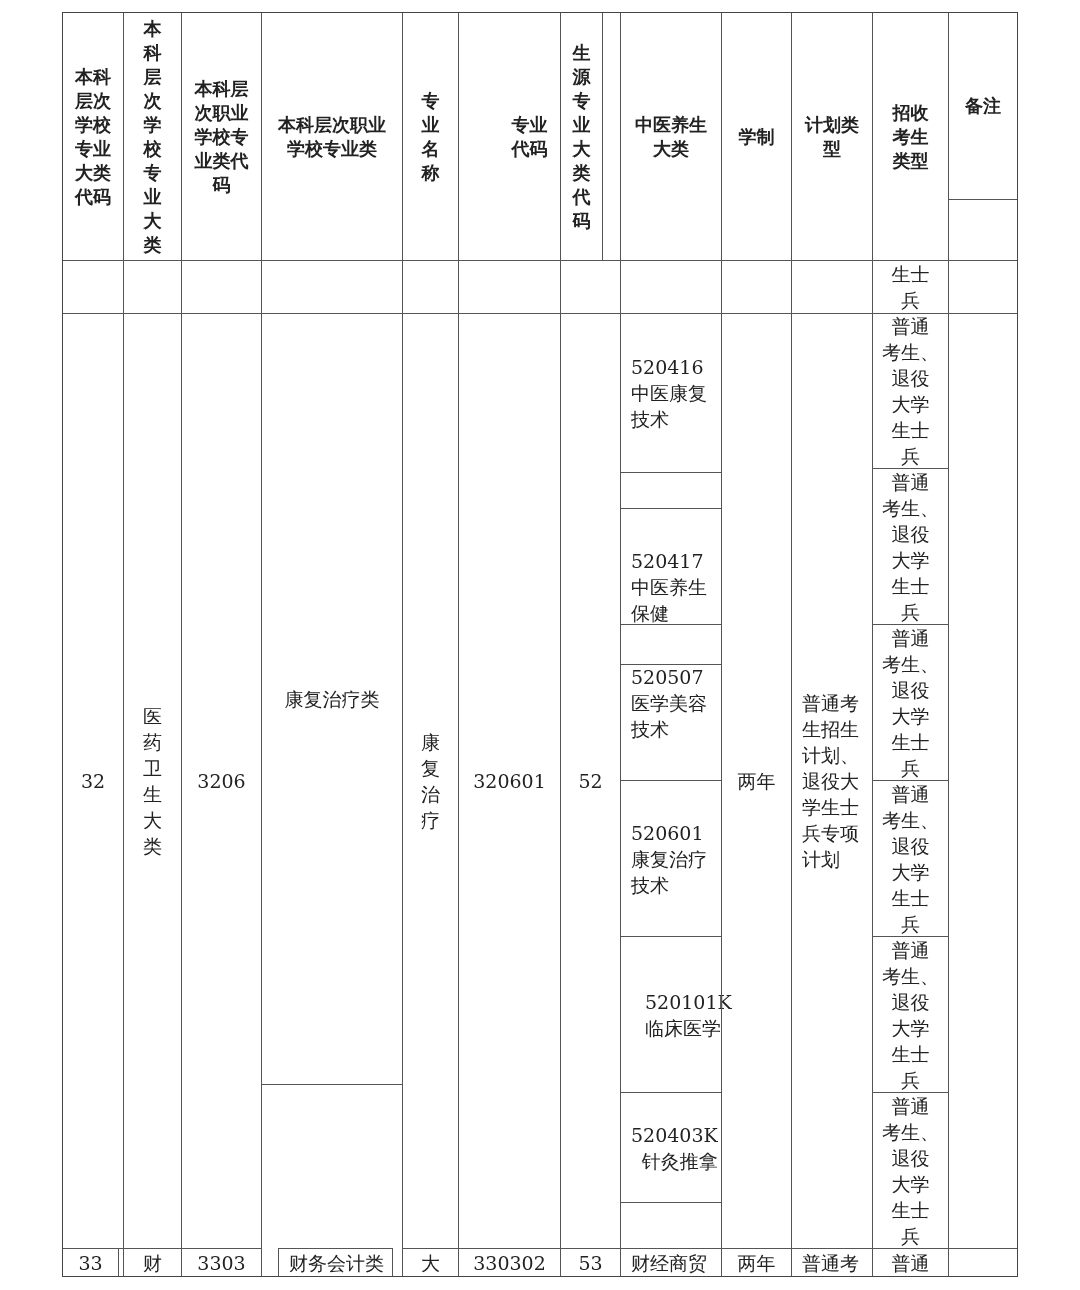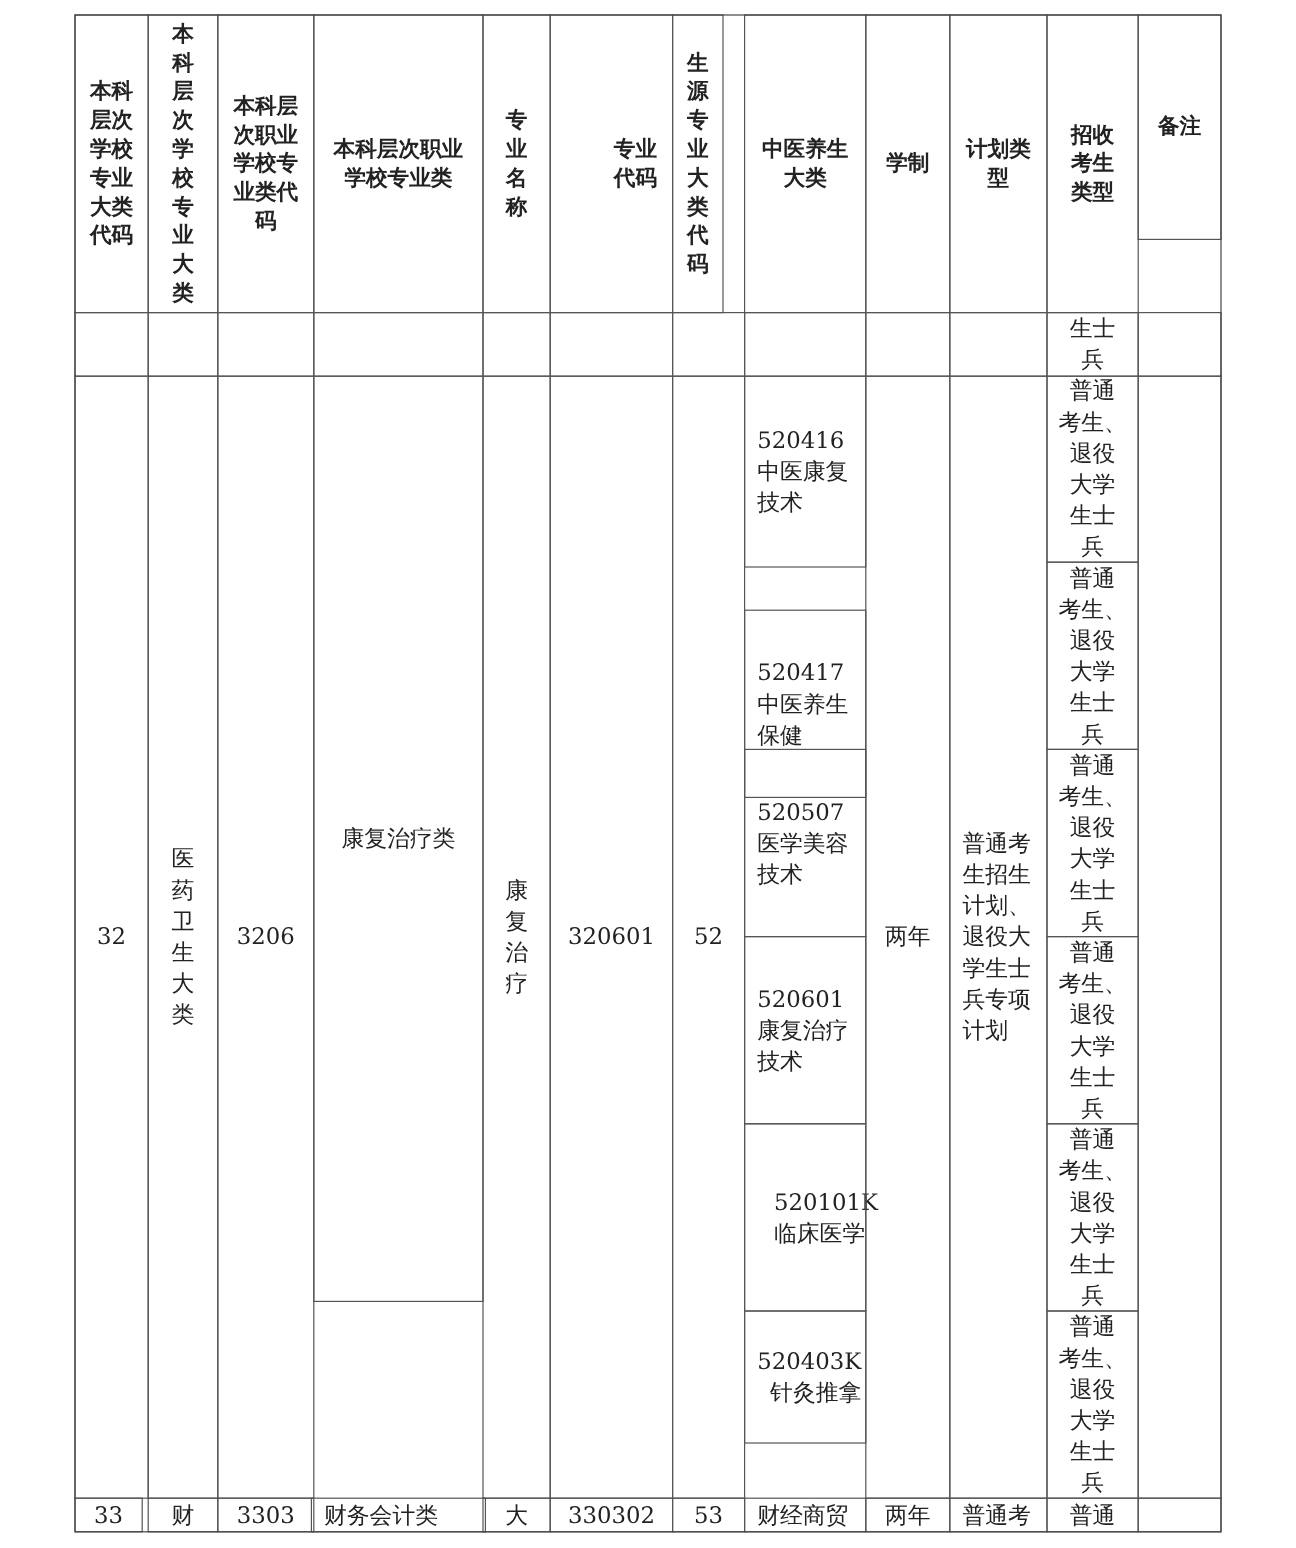--- a/index.html
+++ b/index.html
@@ -158,21 +158,21 @@
 生士
 兵</div>
 
   <div class="cell" style="left:948px;top:313px;width:70px;height:936px;"></div>
 </div>
 
 <div>
   <div class="cell" style="left:62px;top:1248px;width:57px;height:29px;">33</div>
   <div class="cell" style="left:123px;top:1248px;width:59px;height:29px;">财</div>
   <div class="cell" style="left:181px;top:1248px;width:81px;height:29px;">3303</div>
-  <div class="cell left" style="left:259px;top:1248px;width:146px;height:29px;">财务会计类</div>
+  <div class="cell left" style="left:278px;top:1248px;width:115px;height:29px;">财务会计类</div>
   <div class="cell" style="left:402px;top:1248px;width:57px;height:29px;">大</div>
   <div class="cell" style="left:458px;top:1248px;width:103px;height:29px;">330302</div>
   <div class="cell" style="left:560px;top:1248px;width:61px;height:29px;">53</div>
   <div class="cell left" style="left:620px;top:1248px;width:102px;height:29px;">财经商贸</div>
   <div class="cell" style="left:721px;top:1248px;width:71px;height:29px;">两年</div>
   <div class="cell left" style="left:791px;top:1248px;width:82px;height:29px;">普通考</div>
   <div class="cell" style="left:872px;top:1248px;width:77px;height:29px;">普通</div>
   <div class="cell" style="left:948px;top:1248px;width:70px;height:29px;"></div>
 </div>
 

